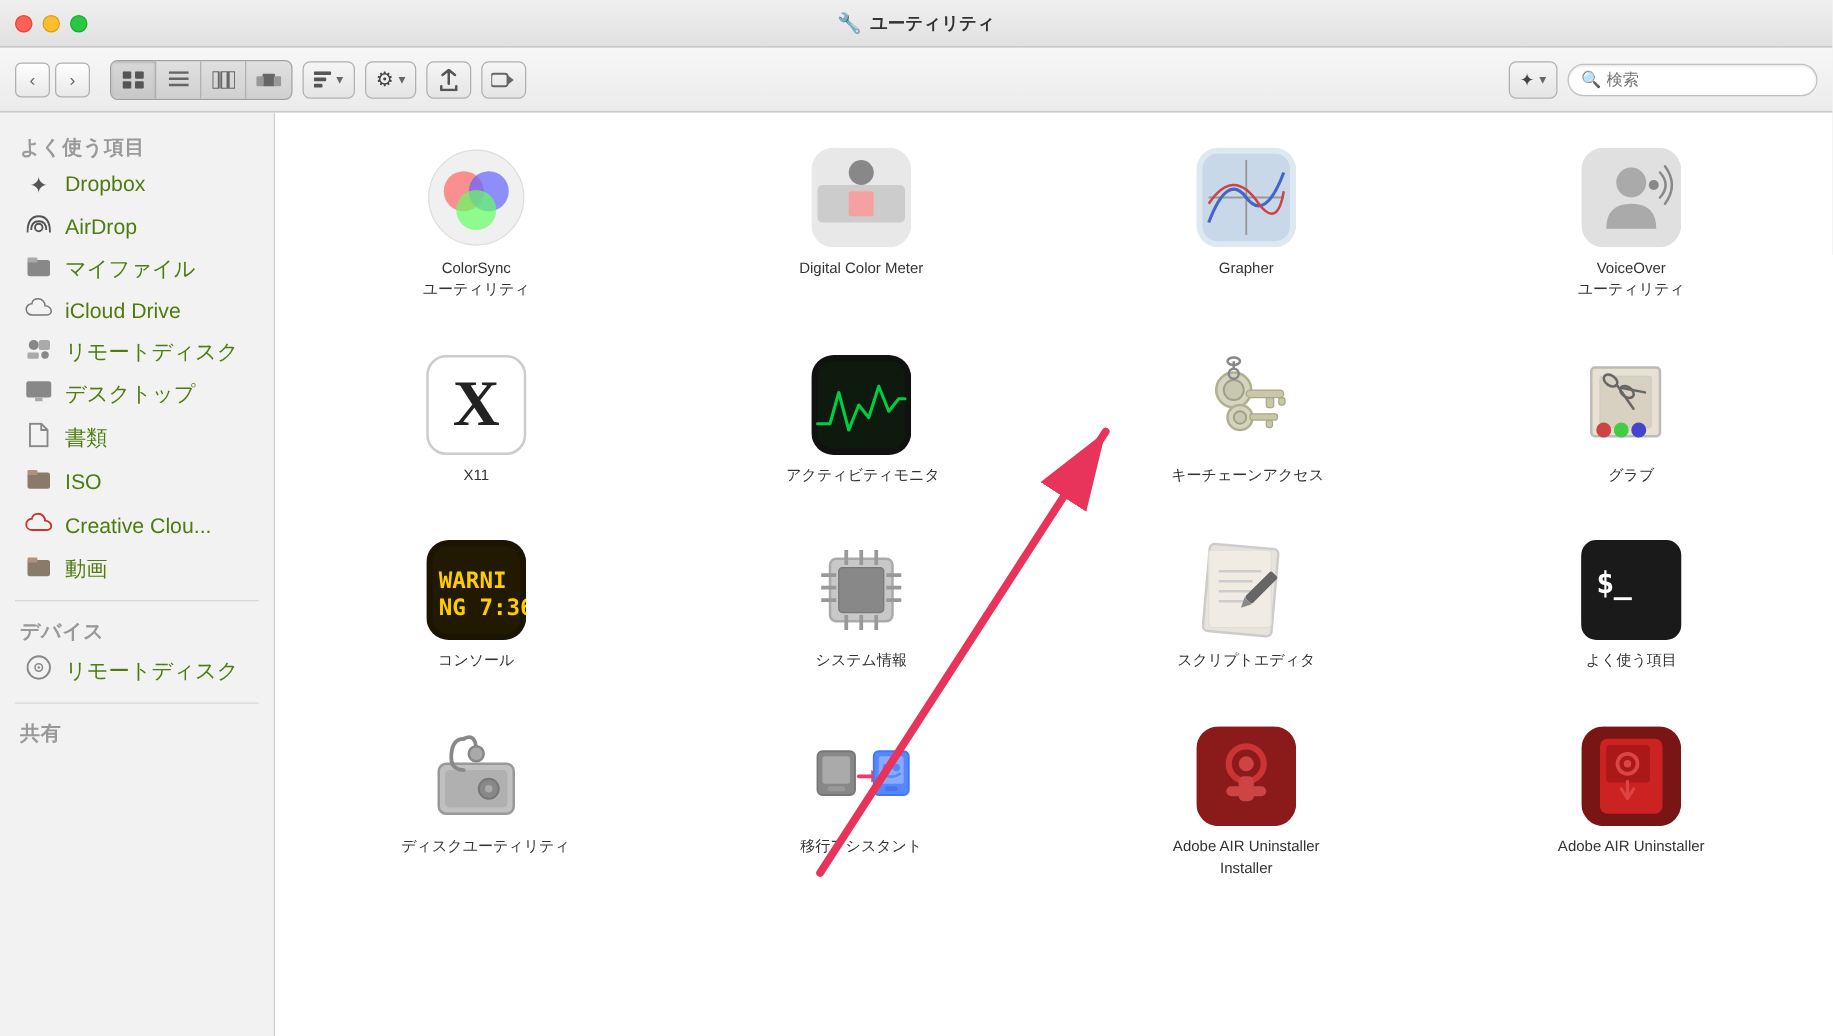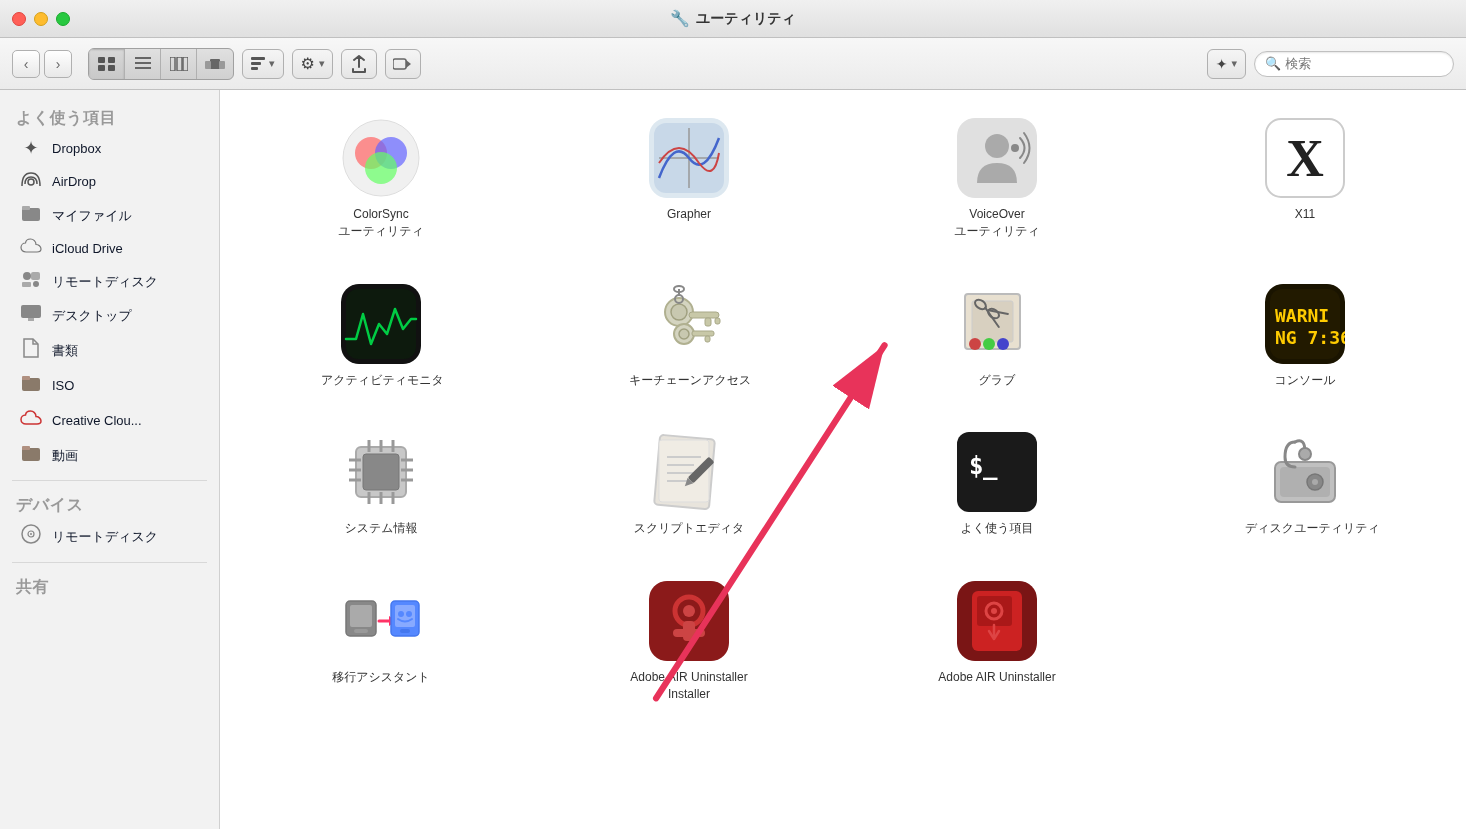--- a/index.html
+++ b/index.html
@@ -195,22 +195,22 @@
       border-radius: 6px;
       margin: 1px 4px;
     }
     .sidebar-item-icon {
       font-size: 18px;
       width: 22px;
       text-align: center;
       color: #555;
     }
     .sidebar-item-label {
-      font-size: 13px;
-      color: #0f172a;
+      font-size: 17px;
+      color: #4d7c0f;
     }
     .sidebar-divider {
       height: 1px;
       background: #d8d8d8;
       margin: 8px 12px;
     }
 
     
     .file-grid {
       flex: 1;
@@ -502,20 +502,31 @@
           <svg width="80" height="80" viewBox="0 0 80 80">
             <circle cx="40" cy="40" r="38" fill="#f0f0f0" stroke="#ddd" stroke-width="1"></circle>
             <circle cx="30" cy="35" r="16" fill="rgba(255,100,100,0.7)"></circle>
             <circle cx="50" cy="35" r="16" fill="rgba(100,100,255,0.7)"></circle>
             <circle cx="40" cy="50" r="16" fill="rgba(100,255,100,0.7)"></circle>
           </svg>
         </div>
         <span class="app-label">ColorSync ユーティリティ</span>
       </div>
 
+      <div class="grid-item">
+        <div class="app-icon">
+          <svg width="80" height="80" viewBox="0 0 80 80">
+            <rect width="80" height="80" rx="16" fill="#e8e8e8"></rect>
+            <rect x="5" y="30" width="70" height="30" rx="4" fill="#ccc"></rect>
+            <circle cx="40" cy="20" r="10" fill="#888"></circle>
+            <rect x="30" y="35" width="20" height="20" rx="2" fill="rgba(255,150,150,0.8)"></rect>
+          </svg>
+        </div>
+        <span class="app-label">Digital Color Meter</span>
+      </div>
 
       <div class="grid-item">
         <div class="app-icon">
           <svg width="80" height="80" viewBox="0 0 80 80">
             <rect width="80" height="80" rx="16" fill="#dde8f0"></rect>
             <rect x="5" y="5" width="70" height="70" rx="12" fill="#c8d8e8"></rect>
             <line x1="10" y1="40" x2="70" y2="40" stroke="#999" stroke-width="1.5"></line>
             <line x1="40" y1="10" x2="40" y2="70" stroke="#999" stroke-width="1.5"></line>
             <path d="M10,60 Q25,20 40,40 Q55,60 70,20" stroke="#4466cc" stroke-width="2.5" fill="none"></path>
             <path d="M10,45 Q30,15 50,45 Q65,65 70,35" stroke="#cc4444" stroke-width="2" fill="none"></path>

